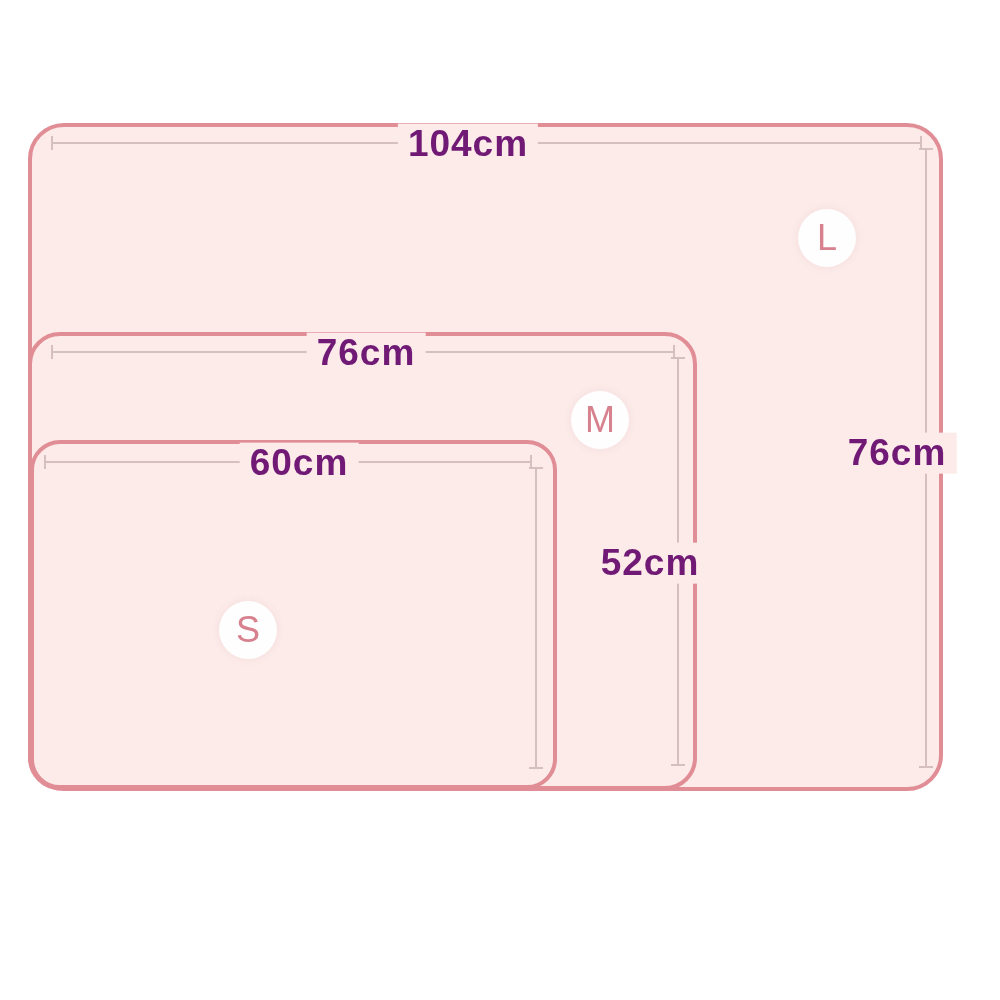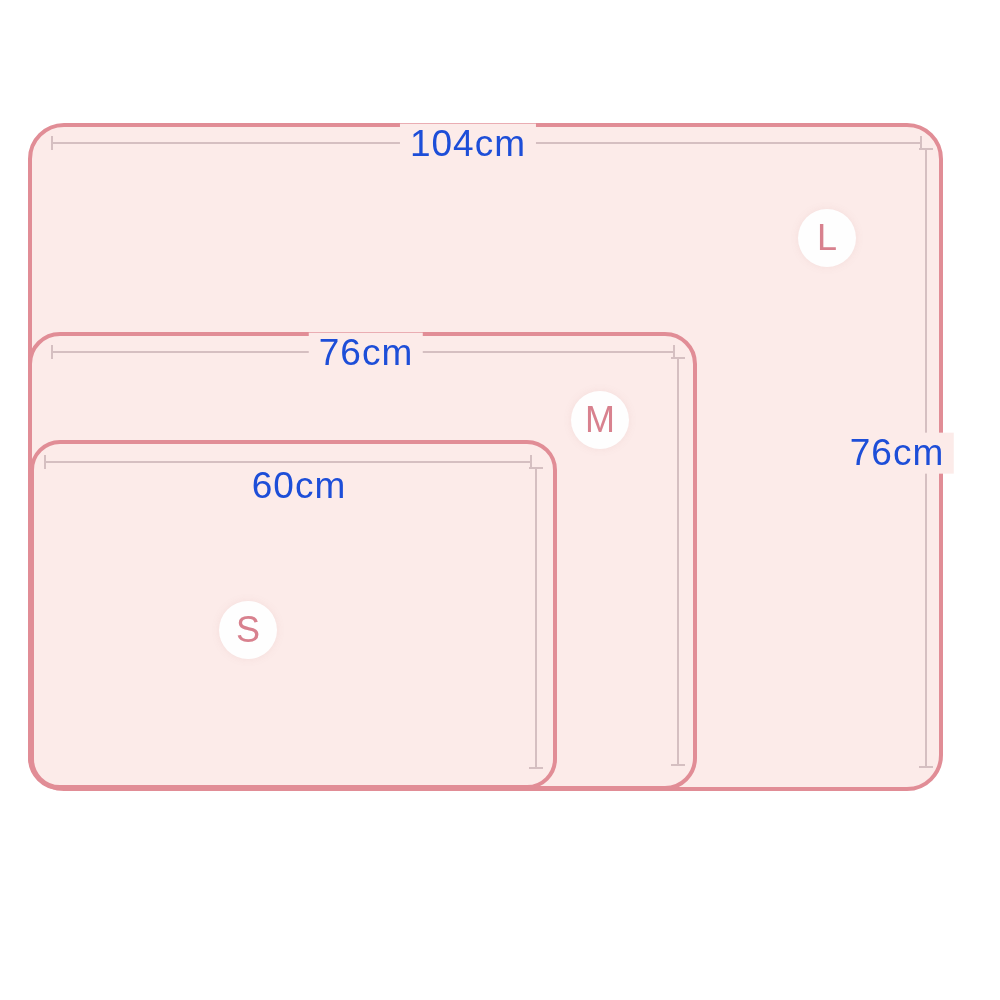--- a/index.html
+++ b/index.html
@@ -13,22 +13,22 @@
   .mat-l{left:28px;top:123px;width:915px;height:668px;border-radius:36px;}
   .mat-m{left:28px;top:332px;width:669px;height:458px;border-radius:32px;}
   .mat-s{left:30px;top:440px;width:527px;height:349px;border-radius:30px;}
   .dimline{position:absolute;background:#d5bfc1;}
   .dim-h{height:2px;}
   .dim-v{width:2px;}
   .tick-v{position:absolute;width:2px;height:14px;background:#d5bfc1;}
   .tick-h{position:absolute;width:14px;height:2px;background:#d5bfc1;}
   .dimlabel{
     position:absolute;transform:translate(-50%,-50%);
-    font-size:37px;line-height:1.1;color:#1d4ed8;background:#fcebe9;
-    padding:0 10px;white-space:nowrap;letter-spacing:1px;
+    font-size:37px;line-height:1.1;color:#701a75;background:#fcebe9;
+    padding:0 10px;white-space:nowrap;letter-spacing:1px;font-weight:bold;
   }
   .badge{
     position:absolute;width:58px;height:58px;border-radius:50%;
     background:#fefefe;display:flex;align-items:center;justify-content:center;
     font-size:36px;color:#d8818e;box-shadow:0 0 8px rgba(180,120,120,0.10);
   }
 </style>
 </head>
 <body>
 
@@ -49,25 +49,26 @@
   <div class="dimlabel" style="left:897px;top:453px;">76cm</div>
 
   <div class="dimline dim-h" style="left:52px;top:351px;width:623px;"></div>
   <div class="tick-v" style="left:51px;top:345px;"></div>
   <div class="tick-v" style="left:673px;top:345px;"></div>
   <div class="dimlabel" style="left:366px;top:353px;">76cm</div>
 
   <div class="dimline dim-v" style="left:677px;top:357px;height:409px;"></div>
   <div class="tick-h" style="left:671px;top:357px;"></div>
   <div class="tick-h" style="left:671px;top:764px;"></div>
+  <div class="dimlabel" style="left:650px;top:563px;">52cm</div>
 
   <div class="dimline dim-h" style="left:45px;top:461px;width:487px;"></div>
   <div class="tick-v" style="left:44px;top:455px;"></div>
   <div class="tick-v" style="left:530px;top:455px;"></div>
-  <div class="dimlabel" style="left:299px;top:486px;">60cm</div>
+  <div class="dimlabel" style="left:299px;top:463px;">60cm</div>
 
   <div class="dimline dim-v" style="left:535px;top:467px;height:302px;"></div>
   <div class="tick-h" style="left:529px;top:467px;"></div>
   <div class="tick-h" style="left:529px;top:767px;"></div>
 
   <div class="badge" style="left:798px;top:209px;">
     <span>L</span>
   </div>
   <div class="badge" style="left:571px;top:391px;">
     <span>M</span>

